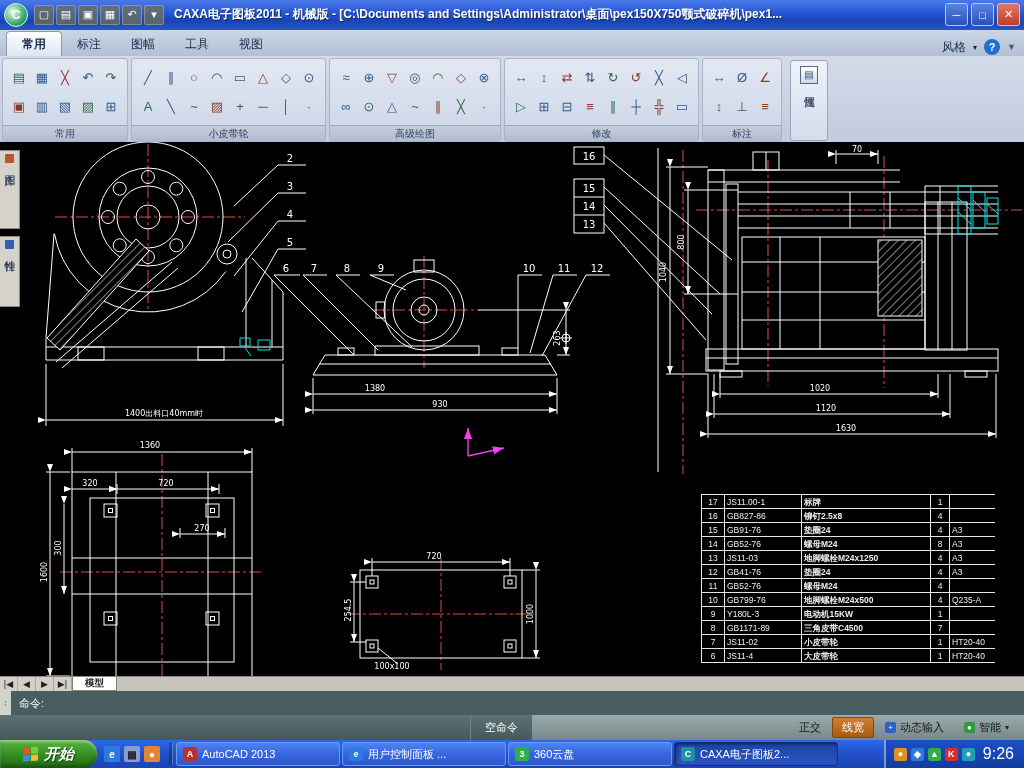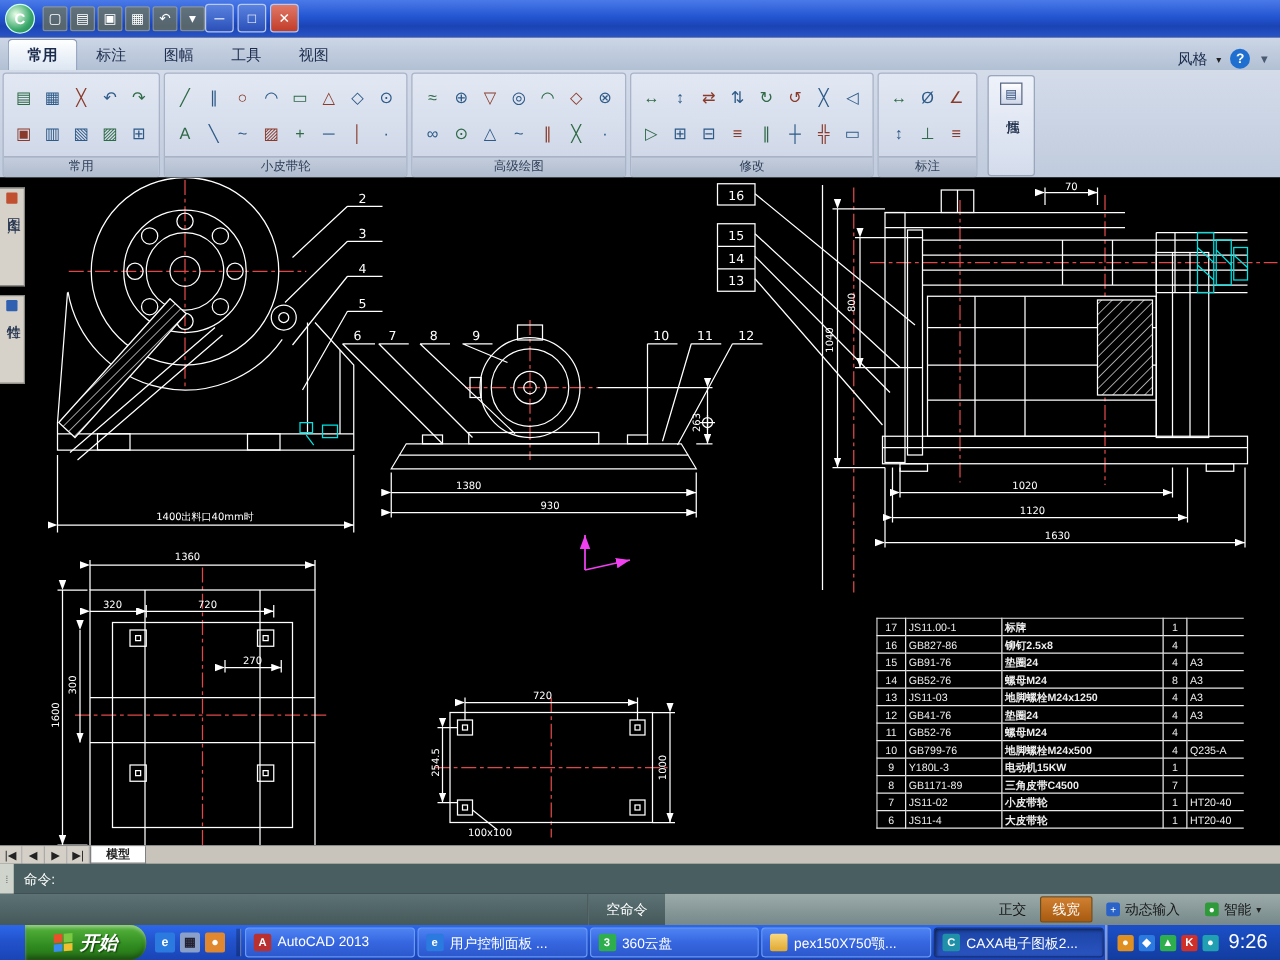--- a/index.html
+++ b/index.html
@@ -86,21 +86,21 @@
   .st-light{flex:1;display:flex;align-items:center;justify-content:flex-end;gap:2px;
     background:linear-gradient(#9cabaa,#76888a);padding-right:6px;}
   .sbtn{padding:2px 9px;color:#161616;display:flex;align-items:center;gap:4px;}
   .sbtn.lw{background:linear-gradient(#d08030,#a85a10);color:#fff;border:1px solid #7a4a10;border-radius:2px;}
   .mini-ic{width:11px;height:11px;border-radius:2px;display:inline-flex;align-items:center;justify-content:center;
     font-size:8px;color:#fff;}
   .dynic{background:#2a62c8;} .smartic{background:#2f9a3a;}
   .caret{font-size:8px;color:#222;}
 
   
-  .taskbar{height:28px;background:linear-gradient(#2d68ea,#2252cc 45%,#1a44b6);display:flex;align-items:stretch;color:#fff;padding-left:20px;}
+  .taskbar{height:28px;background:linear-gradient(#2d68ea,#2252cc 45%,#1a44b6);display:flex;align-items:stretch;color:#fff;}
   .startbtn{width:97px;background:linear-gradient(#57b53e,#2f8b1f 60%,#256f18);border-radius:0 13px 13px 0;
     display:flex;align-items:center;justify-content:center;gap:6px;font-style:italic;font-weight:bold;font-size:15px;
     box-shadow:inset 0 2px 3px rgba(255,255,255,.4), inset 0 -3px 4px rgba(0,0,0,.3);text-shadow:1px 1px 1px #14430c;}
   .winflag{width:15px;height:14px;display:grid;grid-template-columns:7px 7px;gap:1px;transform:skewY(-4deg);}
   .winflag i{display:block;}
   .wf1{background:#e8502c;} .wf2{background:#7cc842;} .wf3{background:#3a8cf0;} .wf4{background:#f0c030;}
   .ql{display:flex;align-items:center;gap:4px;padding:0 7px;}
   .qli{width:16px;height:16px;border-radius:2px;display:flex;align-items:center;justify-content:center;
     font-size:10px;font-weight:bold;color:#fff;}
   .ql-ie{background:#2a7ae0;} .ql-desk{background:#8aa0c8;color:#223;} .ql-med{background:#e08830;}
@@ -130,20 +130,21 @@
   <div class="titlebar">
     <div class="applogo">C</div>
     <div class="qat">
       <span class="qi">▢</span>
       <span class="qi">▤</span>
       <span class="qi">▣</span>
       <span class="qi">▦</span>
       <span class="qi">↶</span>
       <span class="qi">▾</span>
     </div>
+    <div class="tb-title">CAXA电子图板2011 - 机械版 - [C:\Documents and Settings\Administrator\桌面\pex150X750颚式破碎机\pex1...</div>
     <div class="winbtns">
       <span class="wbtn">─</span>
       <span class="wbtn">□</span>
       <span class="wbtn close">✕</span>
     </div>
   </div>
 
   <div class="tabrow">
     <span class="rtab active">常用</span>
     <span class="rtab">标注</span>
@@ -631,24 +632,20 @@
       <span class="tlabel">AutoCAD 2013</span>
     </div>
     <div class="task">
       <span class="ticon t-ie">e</span>
       <span class="tlabel">用户控制面板 ...</span>
     </div>
     <div class="task">
       <span class="ticon t-360">3</span>
       <span class="tlabel">360云盘</span>
     </div>
-    <div class="task">
-      <span class="ticon t-folder"></span>
-      <span class="tlabel">pex150X750颚...</span>
-    </div>
     <div class="task active">
       <span class="ticon t-caxa">C</span>
       <span class="tlabel">CAXA电子图板2...</span>
     </div>
     <div class="tray">
       <span class="tri tr1">●</span>
       <span class="tri tr2">◆</span>
       <span class="tri tr3">▲</span>
       <span class="tri tr4">K</span>
       <span class="tri tr5">●</span>

